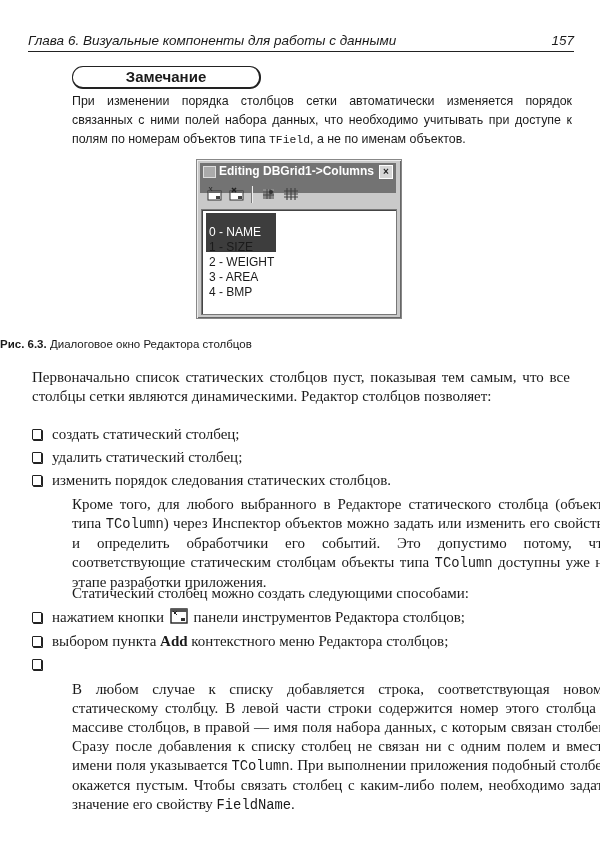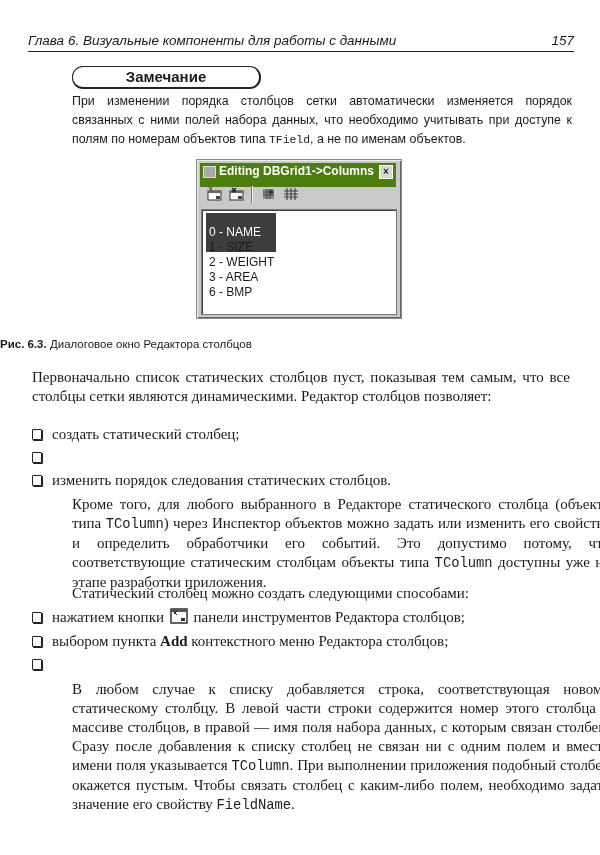--- a/index.html
+++ b/index.html
@@ -26,22 +26,22 @@
   }
   .mono { font-family: "Liberation Mono", monospace; font-size: 0.92em; }
 
   
   .dlg {
     position: absolute; left: 196px; top: 159px; width: 204px; height: 158px;
     background: #c9c9c9; border: 1px solid #888;
     box-shadow: inset 1px 1px 0 #eee, inset -1px -1px 0 #666;
   }
   .dlg-title {
-    position: absolute; left: 3px; top: 3px; width: 196px; height: 24px;
-    background: #4d7c0f; color: #fff;
+    position: absolute; left: 3px; top: 3px; width: 196px; height: 30px;
+    background: #737373; color: #fff;
     font-family: "Liberation Sans", sans-serif; font-weight: bold; font-size: 12px; line-height: 17px;
   }
   .dlg-title .app-icon { position: absolute; left: 3px; top: 3px; width: 11px; height: 10px; background: #aaa; border: 1px solid #ddd; }
   .dlg-title .ttext { position: absolute; left: 19px; top: 0; white-space: nowrap; }
   .dlg-title .close {
     position: absolute; right: 3px; top: 2px; width: 12px; height: 12px;
     background: #d6d6d6; border: 1px solid #fff; color: #222; font-size: 10px; line-height: 12px; text-align: center;
   }
   .dlg-toolbar { position: absolute; left: 4px; top: 24px; width: 196px; height: 22px; }
   .tb-btn { position: absolute; top: 3px; width: 16px; height: 14px; }
@@ -127,30 +127,30 @@
       <svg width="16" height="14" viewBox="0 0 16 14">
           <path d="M1 4 H15 M1 7 H15 M1 10 H15 M4 1 V13 M8 1 V13 M12 1 V13" stroke="#444" stroke-width="1.2"></path>
         </svg>
     </span>
   </div>
   <div class="dlg-list">
     <div class="list-item selected" style="top:3px">0 - NAME</div>
     <div class="list-item" style="top:18px">1 - SIZE</div>
     <div class="list-item" style="top:33px">2 - WEIGHT</div>
     <div class="list-item" style="top:48px">3 - AREA</div>
-    <div class="list-item" style="top:63px">6 - BMP</div>
+    <div class="list-item" style="top:63px">4 - BMP</div>
   </div>
 </div>
 
 <div class="caption"><b>Рис. 6.3.</b><span> Диалоговое окно Редактора столбцов</span></div>
 
 <div class="body-text" style="top:368px">Первоначально список статических столбцов пуст, показывая тем самым, что все столбцы сетки являются динамическими. Редактор столбцов позволяет:</div>
 
 <div class="bullet" style="top:424px"><span class="box"></span><span>создать статический столбец;</span></div>
-<div class="bullet" style="top:447px"><span class="box"></span></div>
+<div class="bullet" style="top:447px"><span class="box"></span><span>удалить статический столбец;</span></div>
 <div class="bullet" style="top:470px"><span class="box"></span><span>изменить порядок следования статических столбцов.</span></div>
 
 <div class="body-text last-line-left" style="top:495px"><span>Кроме того, для любого выбранного в Редакторе статического столбца (объекта типа </span><span class="mono">TColumn</span><span>) через Инспектор объектов можно задать или изменить его свойства и определить обработчики его событий. Это допустимо потому, что соответствующие статическим столбцам объекты типа </span><span class="mono">TColumn</span><span> доступны уже на этапе разработки приложения.</span></div>
 
 <div class="body-text last-line-left" style="top:584px">Статический столбец можно создать следующими способами:</div>
 
 <div class="bullet" style="top:607px"><span class="box"></span><span>нажатием кнопки </span><span class="inline-icon"><svg width="18" height="16" viewBox="0 0 18 16">
         <rect x="1" y="1" width="16" height="14" fill="#fff" stroke="#222" stroke-width="1.4"></rect>
         <rect x="1" y="1" width="16" height="3" fill="#555"></rect>
         <path d="M3 3 L7 7 M7 3 L4 6" stroke="#222"></path>

